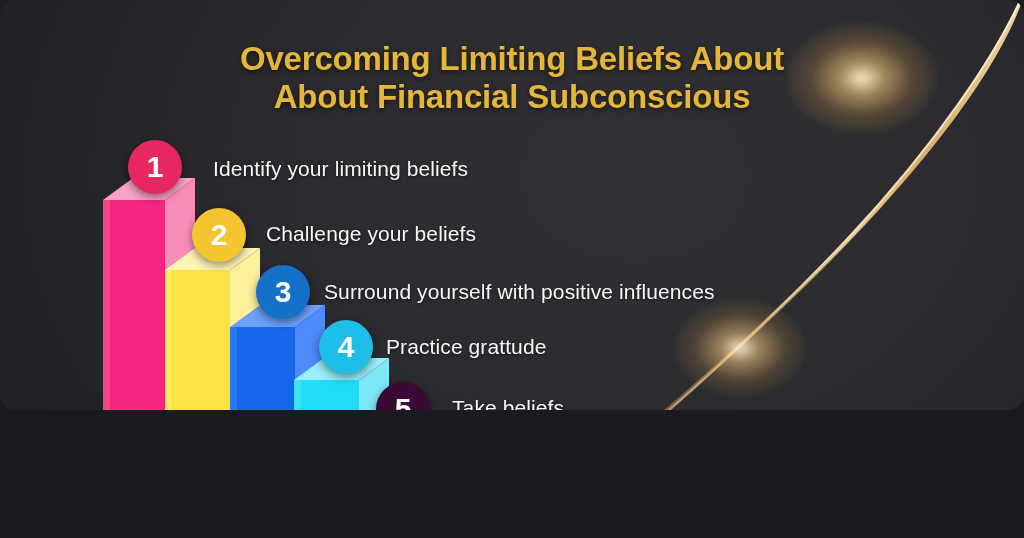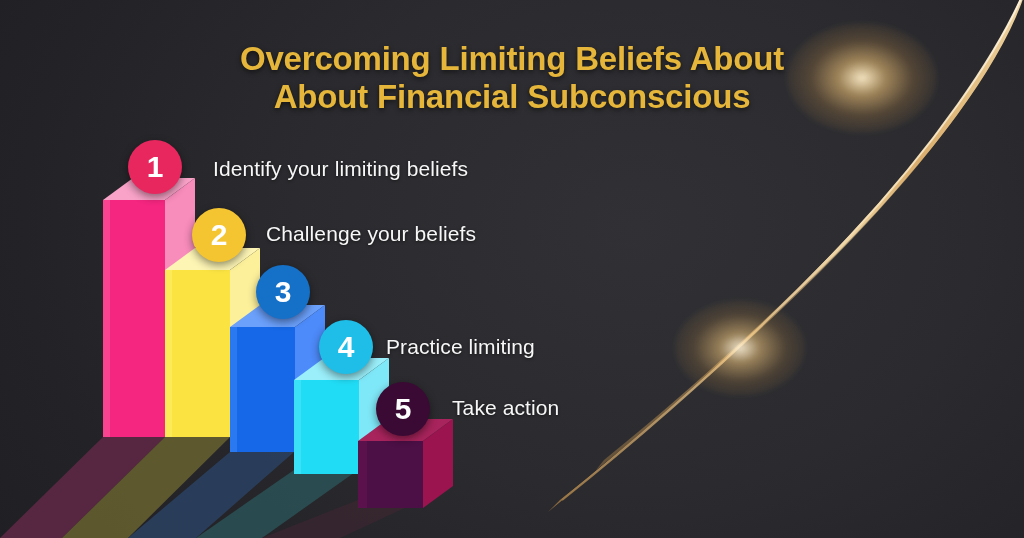--- a/index.html
+++ b/index.html
@@ -3,25 +3,26 @@
 <meta charset="utf-8">
 <style>
   html, body {
     margin: 0;
     padding: 0;
     background: #1b1b1f;
   }
   #stage {
     position: relative;
     width: 1024px;
-    height: 538px;
+    height: 410px;
     overflow: hidden;
     background:
       radial-gradient(ellipse 900px 700px at 62% 42%, #313135 0%, #2b2b2f 38%, #232327 68%, #1d1d21 100%);
     font-family: "Liberation Sans", sans-serif;
+    border-radius: 15px;
   }
 
   
   .arc-layer {
     position: absolute;
     inset: 0;
     pointer-events: none;
   }
   .glow {
     position: absolute;
@@ -216,17 +217,18 @@
     </div>
     <div class="num" style="left:319px;top:320px;width:54px;height:54px;background:#1fbee8;font-size:30px;">
       <span>4</span>
     </div>
     <div class="num" style="left:376px;top:382px;width:54px;height:54px;background:#3a0a35;font-size:30px;">
       <span>5</span>
     </div>
 
     <div class="label" style="left:213px;top:157px;">Identify your limiting beliefs</div>
     <div class="label" style="left:266px;top:222px;text-align:right;">Challenge your beliefs</div>
-    <div class="label" style="left:386px;top:335px;">Practice limiting</div>
-    <div class="label" style="left:452px;top:396px;">Take action</div>
+    <div class="label" style="left:324px;top:280px;">Surround yourself with positive influences</div>
+    <div class="label" style="left:386px;top:335px;">Practice grattude</div>
+    <div class="label" style="left:452px;top:396px;">Take beliefs</div>
 
   </div>
 </div>
 
 </body></html>

